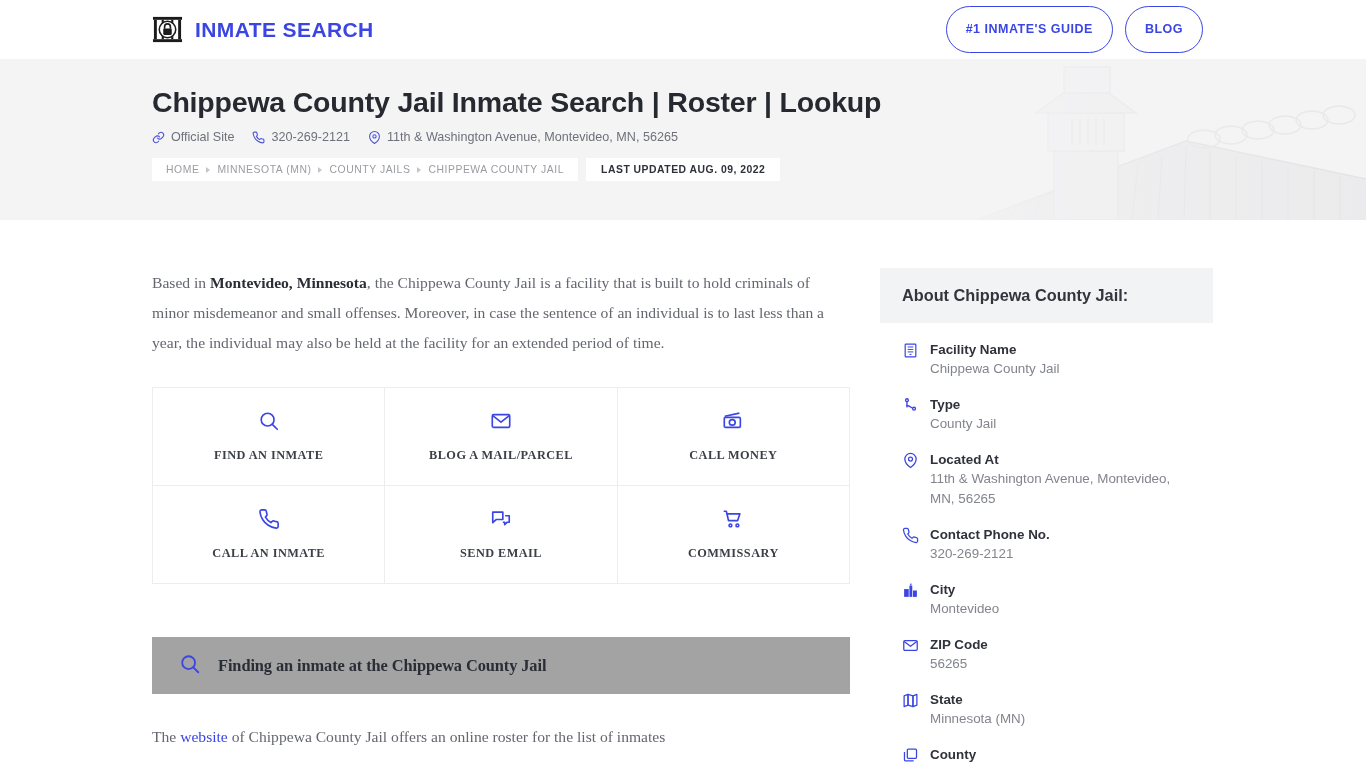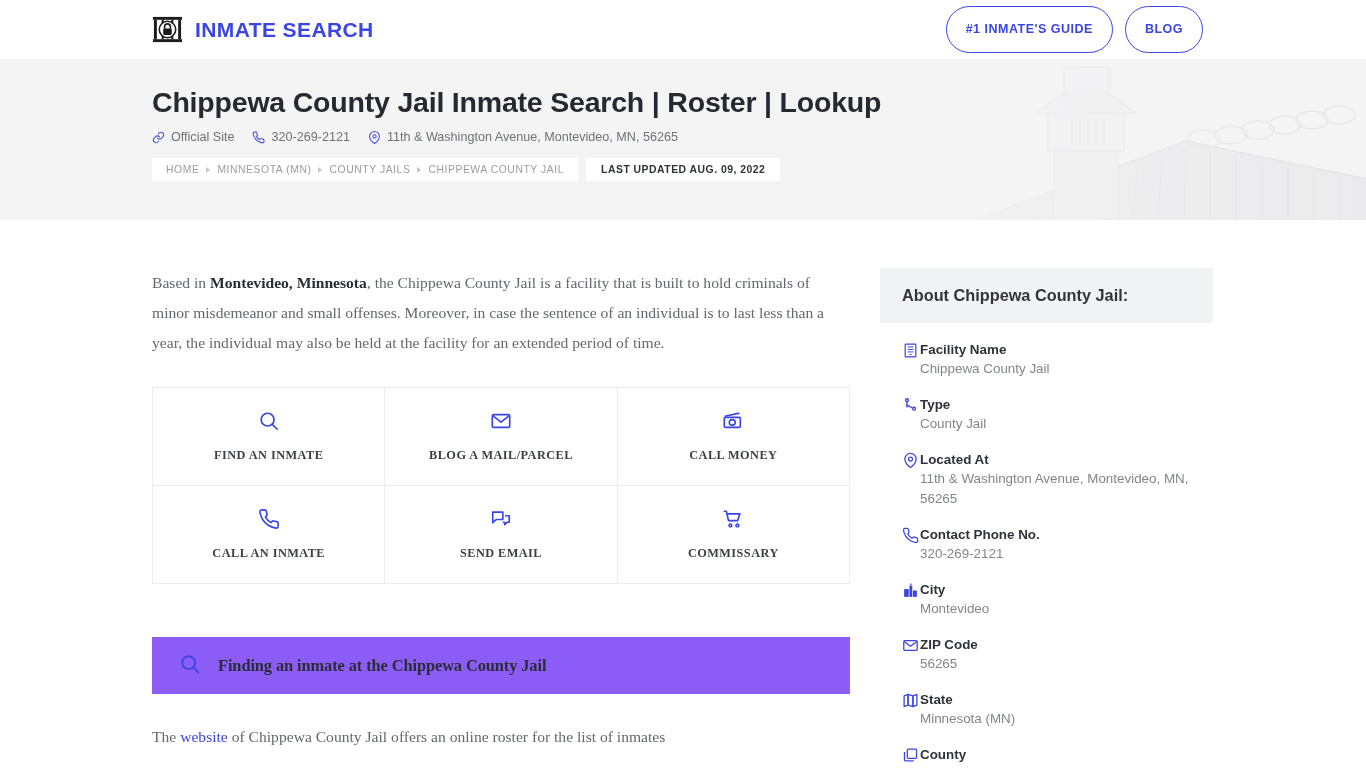--- a/index.html
+++ b/index.html
@@ -154,21 +154,21 @@
   .tile-label {
     font-size: 12.3px;
     font-weight: 700;
     letter-spacing: .45px;
     color: #3c3f47;
   }
 
   
   .section-head {
     margin-top: 53px;
-    background: #8b5cf6;
+    background: #a3a3a3;
     height: 57px;
     display: flex;
     align-items: center;
     gap: 17px;
     padding: 0 27px;
   }
   .section-head .sh-icon { color: #3b45e4; display: block; }
   .section-head h2 {
     font-size: 16.4px;
     font-weight: 700;
@@ -190,21 +190,21 @@
     padding: 18px 22px;
   }
   .side-card-head h3 {
     font-size: 16.3px;
     font-weight: 700;
     color: #32353d;
   }
   .side-body { padding: 17px 22px 0 22px; }
   .info-row {
     display: flex;
-    gap: 0;
+    gap: 10px;
     margin-bottom: 16px;
     align-items: flex-start;
   }
   .info-icon { color: #3b45e4; flex: none; width: 18px; height: 18px; margin-top: 2px; }
   .info-icon svg { display: block; }
   .info-label {
     font-size: 13.4px;
     font-weight: 700;
     color: #2f323a;
     line-height: 19px;

